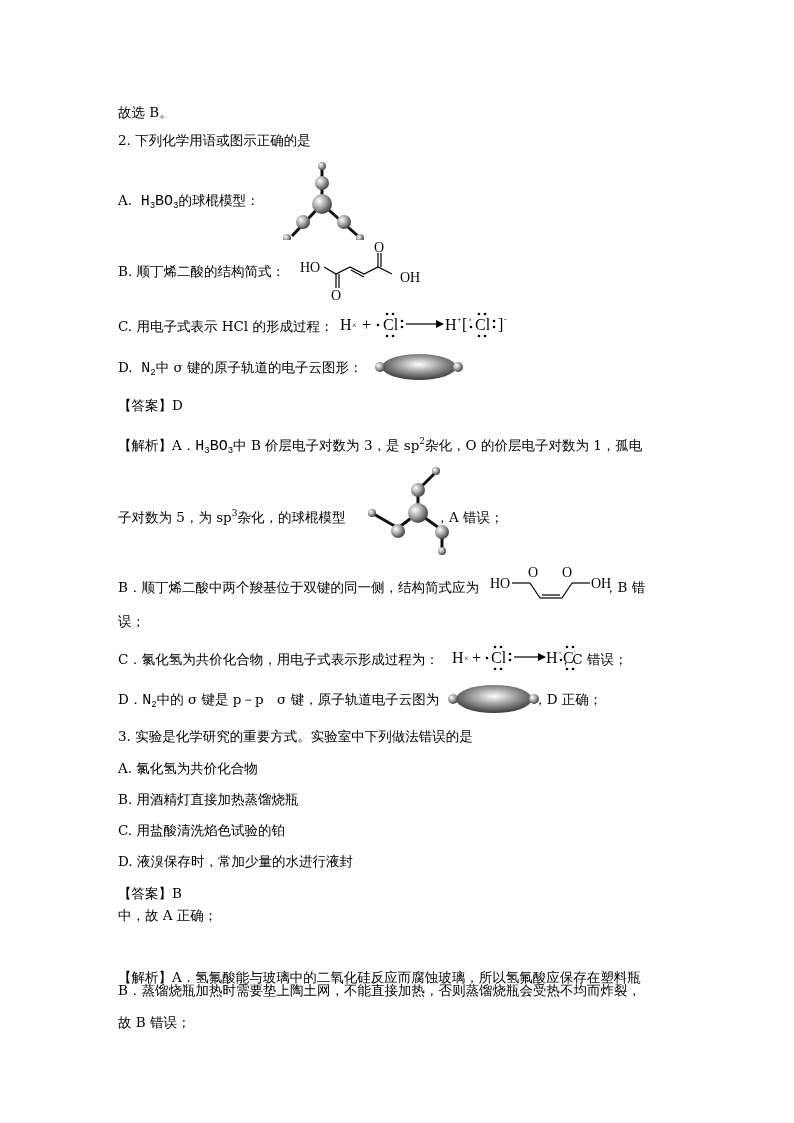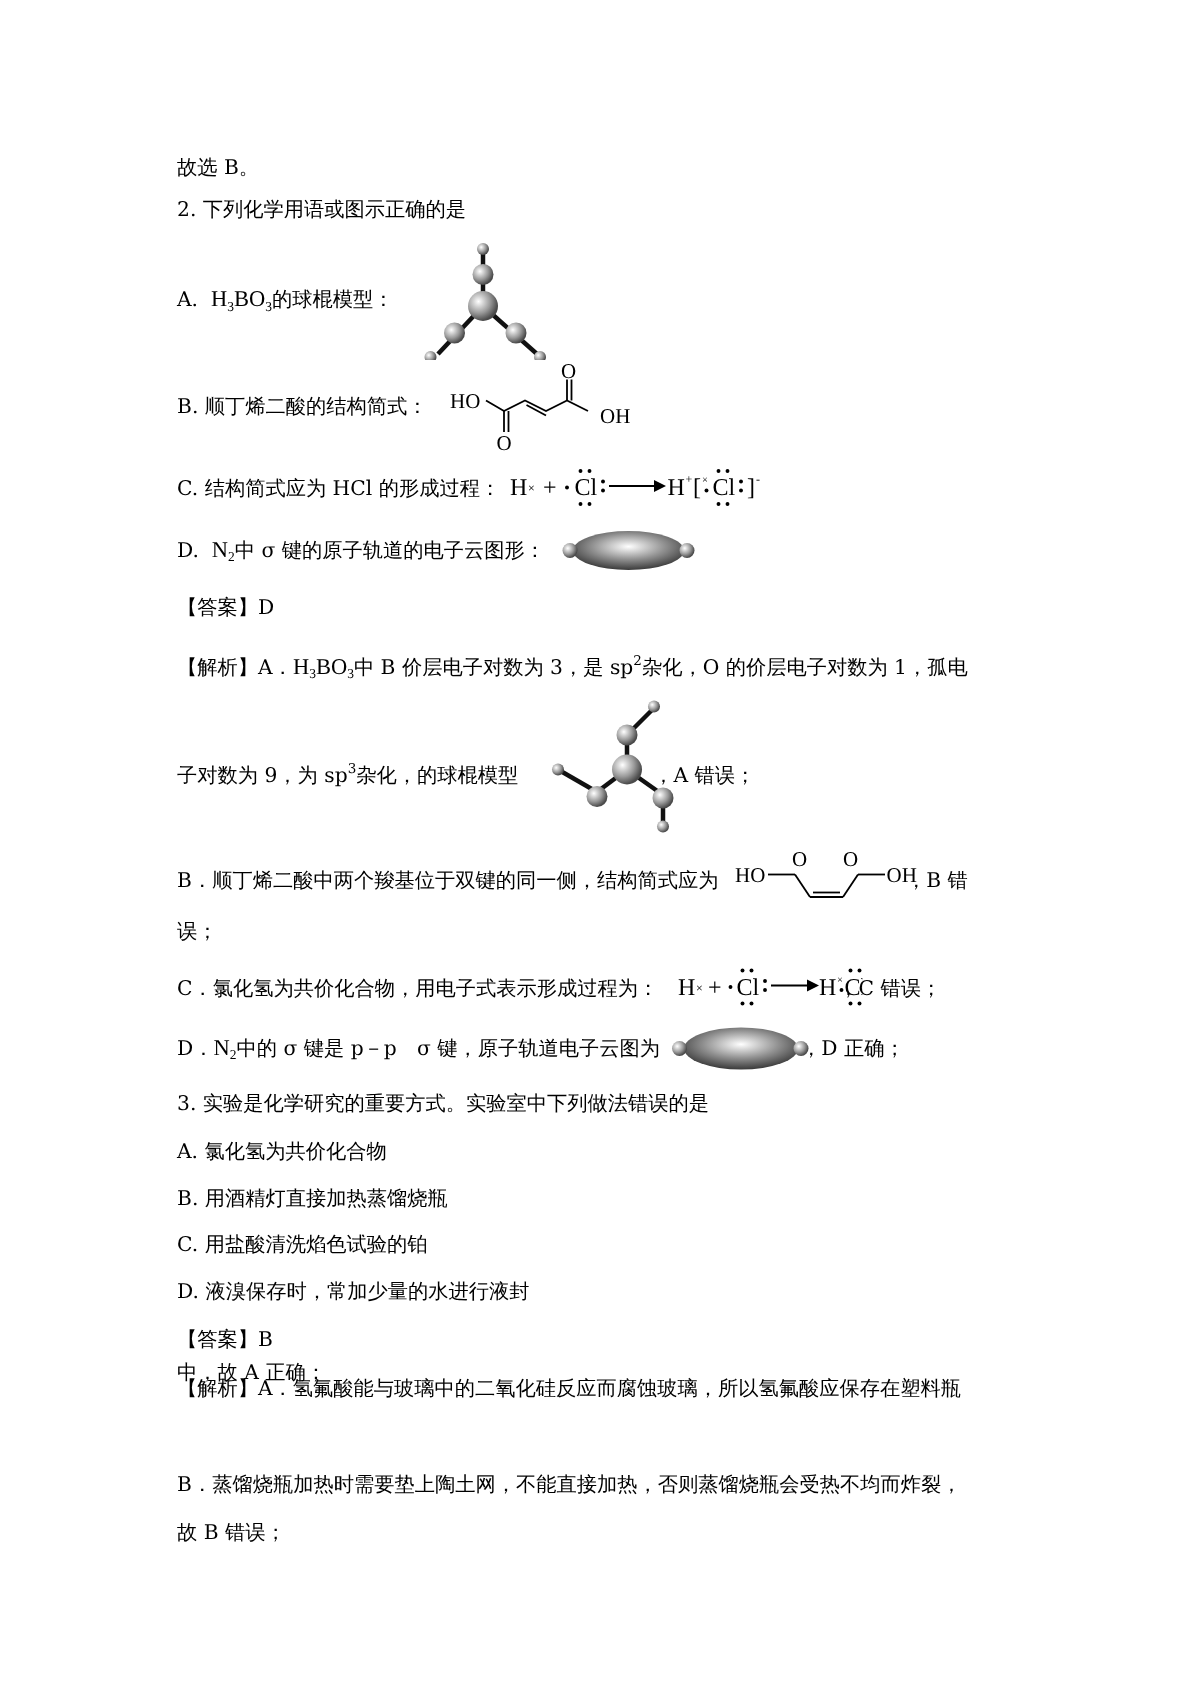--- a/index.html
+++ b/index.html
@@ -1,21 +1,21 @@
 <!DOCTYPE html>
 <html><head>
 <meta charset="utf-8">
 <style>
   html, body { margin: 0; padding: 0; background: #ffffff; }
   body { width: 794px; height: 1123px; position: relative; overflow: hidden;
          font-family: "DejaVu Serif", "Liberation Serif", serif; color: #000; }
   .line { position: absolute; left: 118px; font-size: 13.5px; line-height: 18px; white-space: nowrap; }
   .sub { font-size: 9px; vertical-align: -3px; }
   .sup { font-size: 9px; vertical-align: 6px; }
-  .serif { font-family: Liberation Serif, serif; font-size: 15px; }
+  .serif { font-family: Liberation Mono, monospace; font-size: 15px; }
   .fig { position: absolute; }
 </style>
 </head>
 <body>
 
 <div>
 
   <div class="line" style="top:103px">故选 B。</div>
   <div class="line" style="top:131px">2. 下列化学用语或图示正确的是</div>
 
@@ -51,21 +51,21 @@
     <line x1="38" y1="34" x2="38" y2="48" stroke="#000" stroke-width="1.2"></line>
     <line x1="41" y1="34" x2="41" y2="48" stroke="#000" stroke-width="1.2"></line>
     <text x="33" y="60" font-family="Liberation Serif, serif" font-size="14">O</text>
     <line x1="80" y1="27" x2="80" y2="13" stroke="#000" stroke-width="1.2"></line>
     <line x1="83" y1="27" x2="83" y2="13" stroke="#000" stroke-width="1.2"></line>
     <text x="76" y="12" font-family="Liberation Serif, serif" font-size="14">O</text>
     <text x="102" y="42" font-family="Liberation Serif, serif" font-size="14">OH</text>
   </svg>
 
   <div class="line" style="top:317px">
-    <span>C. 结构简式应为 HCl 的形成过程：</span>
+    <span>C. 用电子式表示 HCl 的形成过程：</span>
   </div>
   <svg class="fig" style="left:338px;top:308px" width="190" height="32">
     <g font-family="Liberation Serif, serif" font-size="16" fill="#000">
       <text x="2" y="22">H</text>
       <text x="14" y="20" font-size="8">×</text>
       <text x="24" y="22">+</text>
       <circle cx="40" cy="17" r="1.3"></circle>
       <text x="45" y="22">Cl</text>
       <circle cx="49" cy="6" r="1.3"></circle>
         <circle cx="55" cy="6" r="1.3"></circle>
@@ -109,21 +109,21 @@
     <circle cx="85" cy="15" r="5" fill="url(#ball)"></circle>
   </svg>
 
   <div class="line" style="top:396px">【答案】D</div>
 
   <div class="line" style="top:432px">
     <span>【解析】A．</span><span class="serif"><span>H</span><span class="sub">3</span><span>BO</span><span class="sub">3</span></span><span>中 B 价层电子对数为 3，是 sp</span><span class="sup">2</span><span>杂化，O 的价层电子对数为 1，孤电</span>
   </div>
 
   <div class="line" style="top:504px">
-    <span>子对数为 9，为 sp</span><span class="sup">3</span><span>杂化，的球棍模型</span><span style="display:inline-block;width:90px"></span><span>，A 错误；</span>
+    <span>子对数为 5，为 sp</span><span class="sup">3</span><span>杂化，的球棍模型</span><span style="display:inline-block;width:90px"></span><span>，A 错误；</span>
   </div>
   <svg class="fig" style="left:364px;top:462px" width="100" height="95">
     <line x1="54" y1="51" x2="54" y2="28" stroke="#111" stroke-width="3"></line>
     <line x1="54" y1="28" x2="72" y2="10" stroke="#111" stroke-width="3"></line>
     <line x1="54" y1="51" x2="34" y2="66" stroke="#111" stroke-width="3"></line>
     <line x1="34" y1="66" x2="8" y2="51" stroke="#111" stroke-width="3"></line>
     <line x1="54" y1="51" x2="78" y2="68" stroke="#111" stroke-width="3"></line>
     <line x1="78" y1="68" x2="78" y2="88" stroke="#111" stroke-width="3"></line>
     <circle cx="72" cy="9" r="4" fill="url(#ball)"></circle>
     <circle cx="54" cy="28" r="7" fill="url(#ball)"></circle>
@@ -190,18 +190,18 @@
     <circle cx="7" cy="16" r="5" fill="url(#ball)"></circle>
     <circle cx="88" cy="16" r="5" fill="url(#ball)"></circle>
   </svg>
 
   <div class="line" style="top:727px">3. 实验是化学研究的重要方式。实验室中下列做法错误的是</div>
   <div class="line" style="top:759px">A. 氯化氢为共价化合物</div>
   <div class="line" style="top:790px">B. 用酒精灯直接加热蒸馏烧瓶</div>
   <div class="line" style="top:821px">C. 用盐酸清洗焰色试验的铂</div>
   <div class="line" style="top:852px">D. 液溴保存时，常加少量的水进行液封</div>
   <div class="line" style="top:884px">【答案】B</div>
-  <div class="line" style="top:917px">【解析】A．氢氟酸能与玻璃中的二氧化硅反应而腐蚀玻璃，所以氢氟酸应保存在塑料瓶</div>
+  <div class="line" style="top:968px">【解析】A．氢氟酸能与玻璃中的二氧化硅反应而腐蚀玻璃，所以氢氟酸应保存在塑料瓶</div>
   <div class="line" style="top:906px">中，故 A 正确；</div>
   <div class="line" style="top:981px">B．蒸馏烧瓶加热时需要垫上陶土网，不能直接加热，否则蒸馏烧瓶会受热不均而炸裂，</div>
   <div class="line" style="top:1013px">故 B 错误；</div>
 
 </div>
 
 </body></html>

